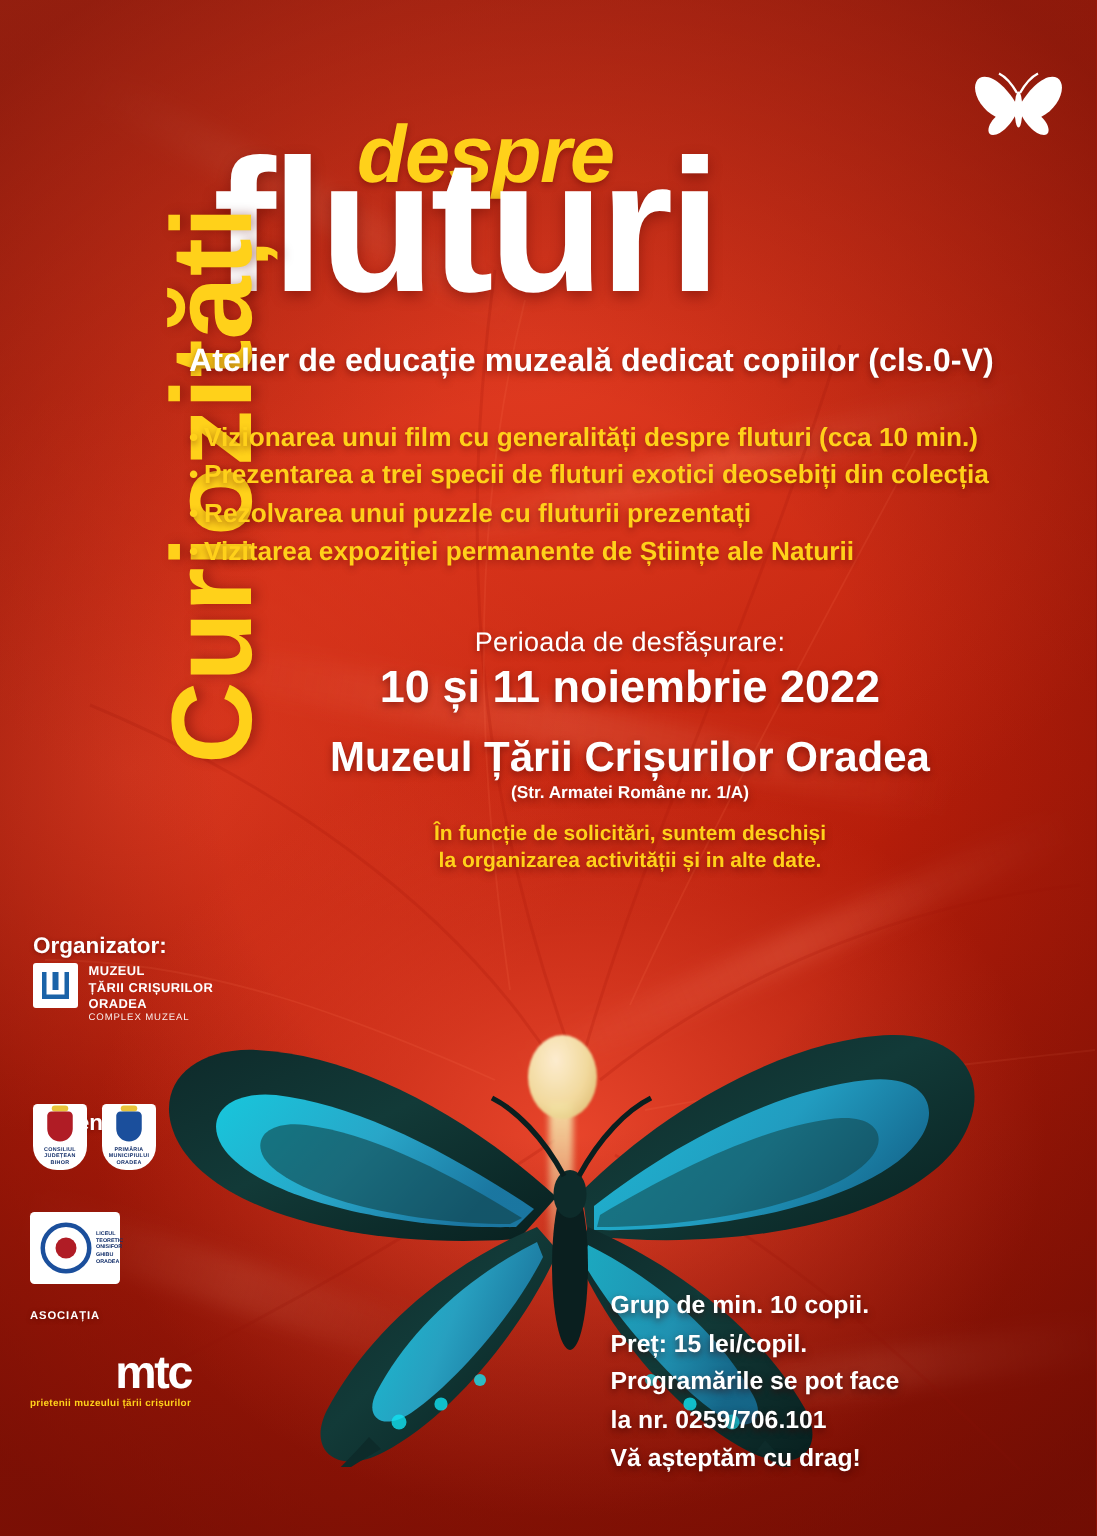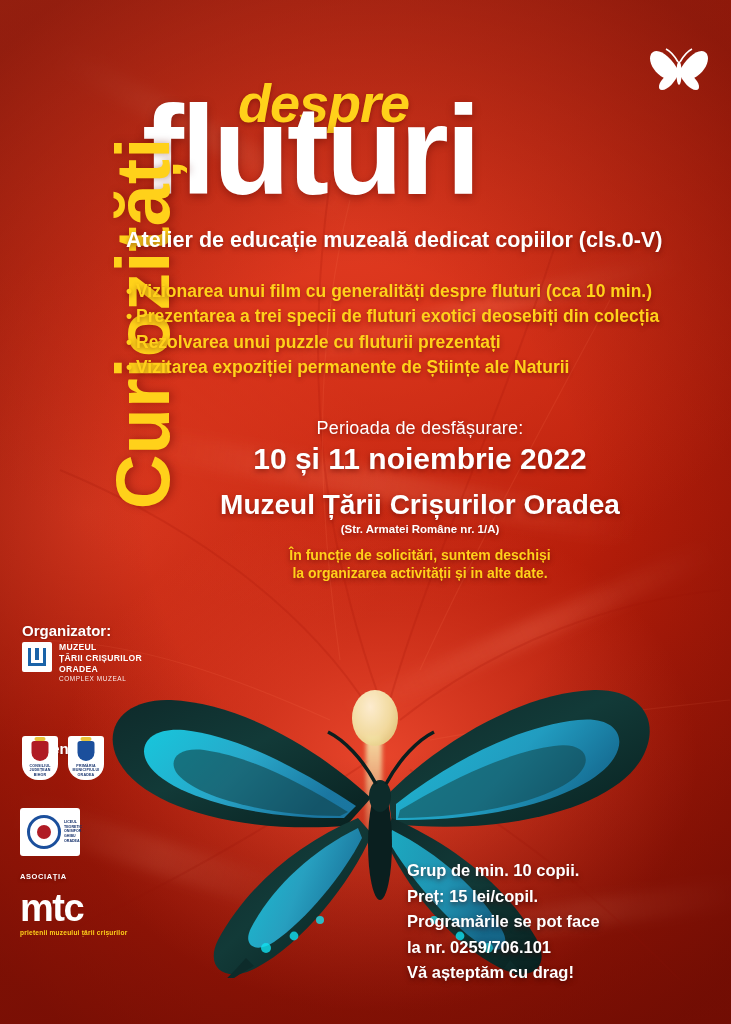--- a/index.html
+++ b/index.html
@@ -319,26 +319,27 @@
     top: 872px;
     color: #ffffff;
   }
   .assoc .assoc-label {
     font-size: 7.5px;
     font-weight: bold;
     letter-spacing: .6px;
     text-shadow: 0 1px 3px rgba(80,5,0,.5);
   }
   .assoc .assoc-mark {
-    font-size: 38px;
+    font-size: 31px;
     font-weight: bold;
     letter-spacing: -1.5px;
     line-height: 1;
-    margin-top: 8px;
-    color: #ffffff;
+    margin-top: 18px;
+    color: #ffffff;
+    text-align: right;
   }
   .assoc .assoc-sub {
     font-size: 6.6px;
     color: #ffd11a;
     font-weight: bold;
     margin-top: 2px;
     letter-spacing: .2px;
   }
 
   

